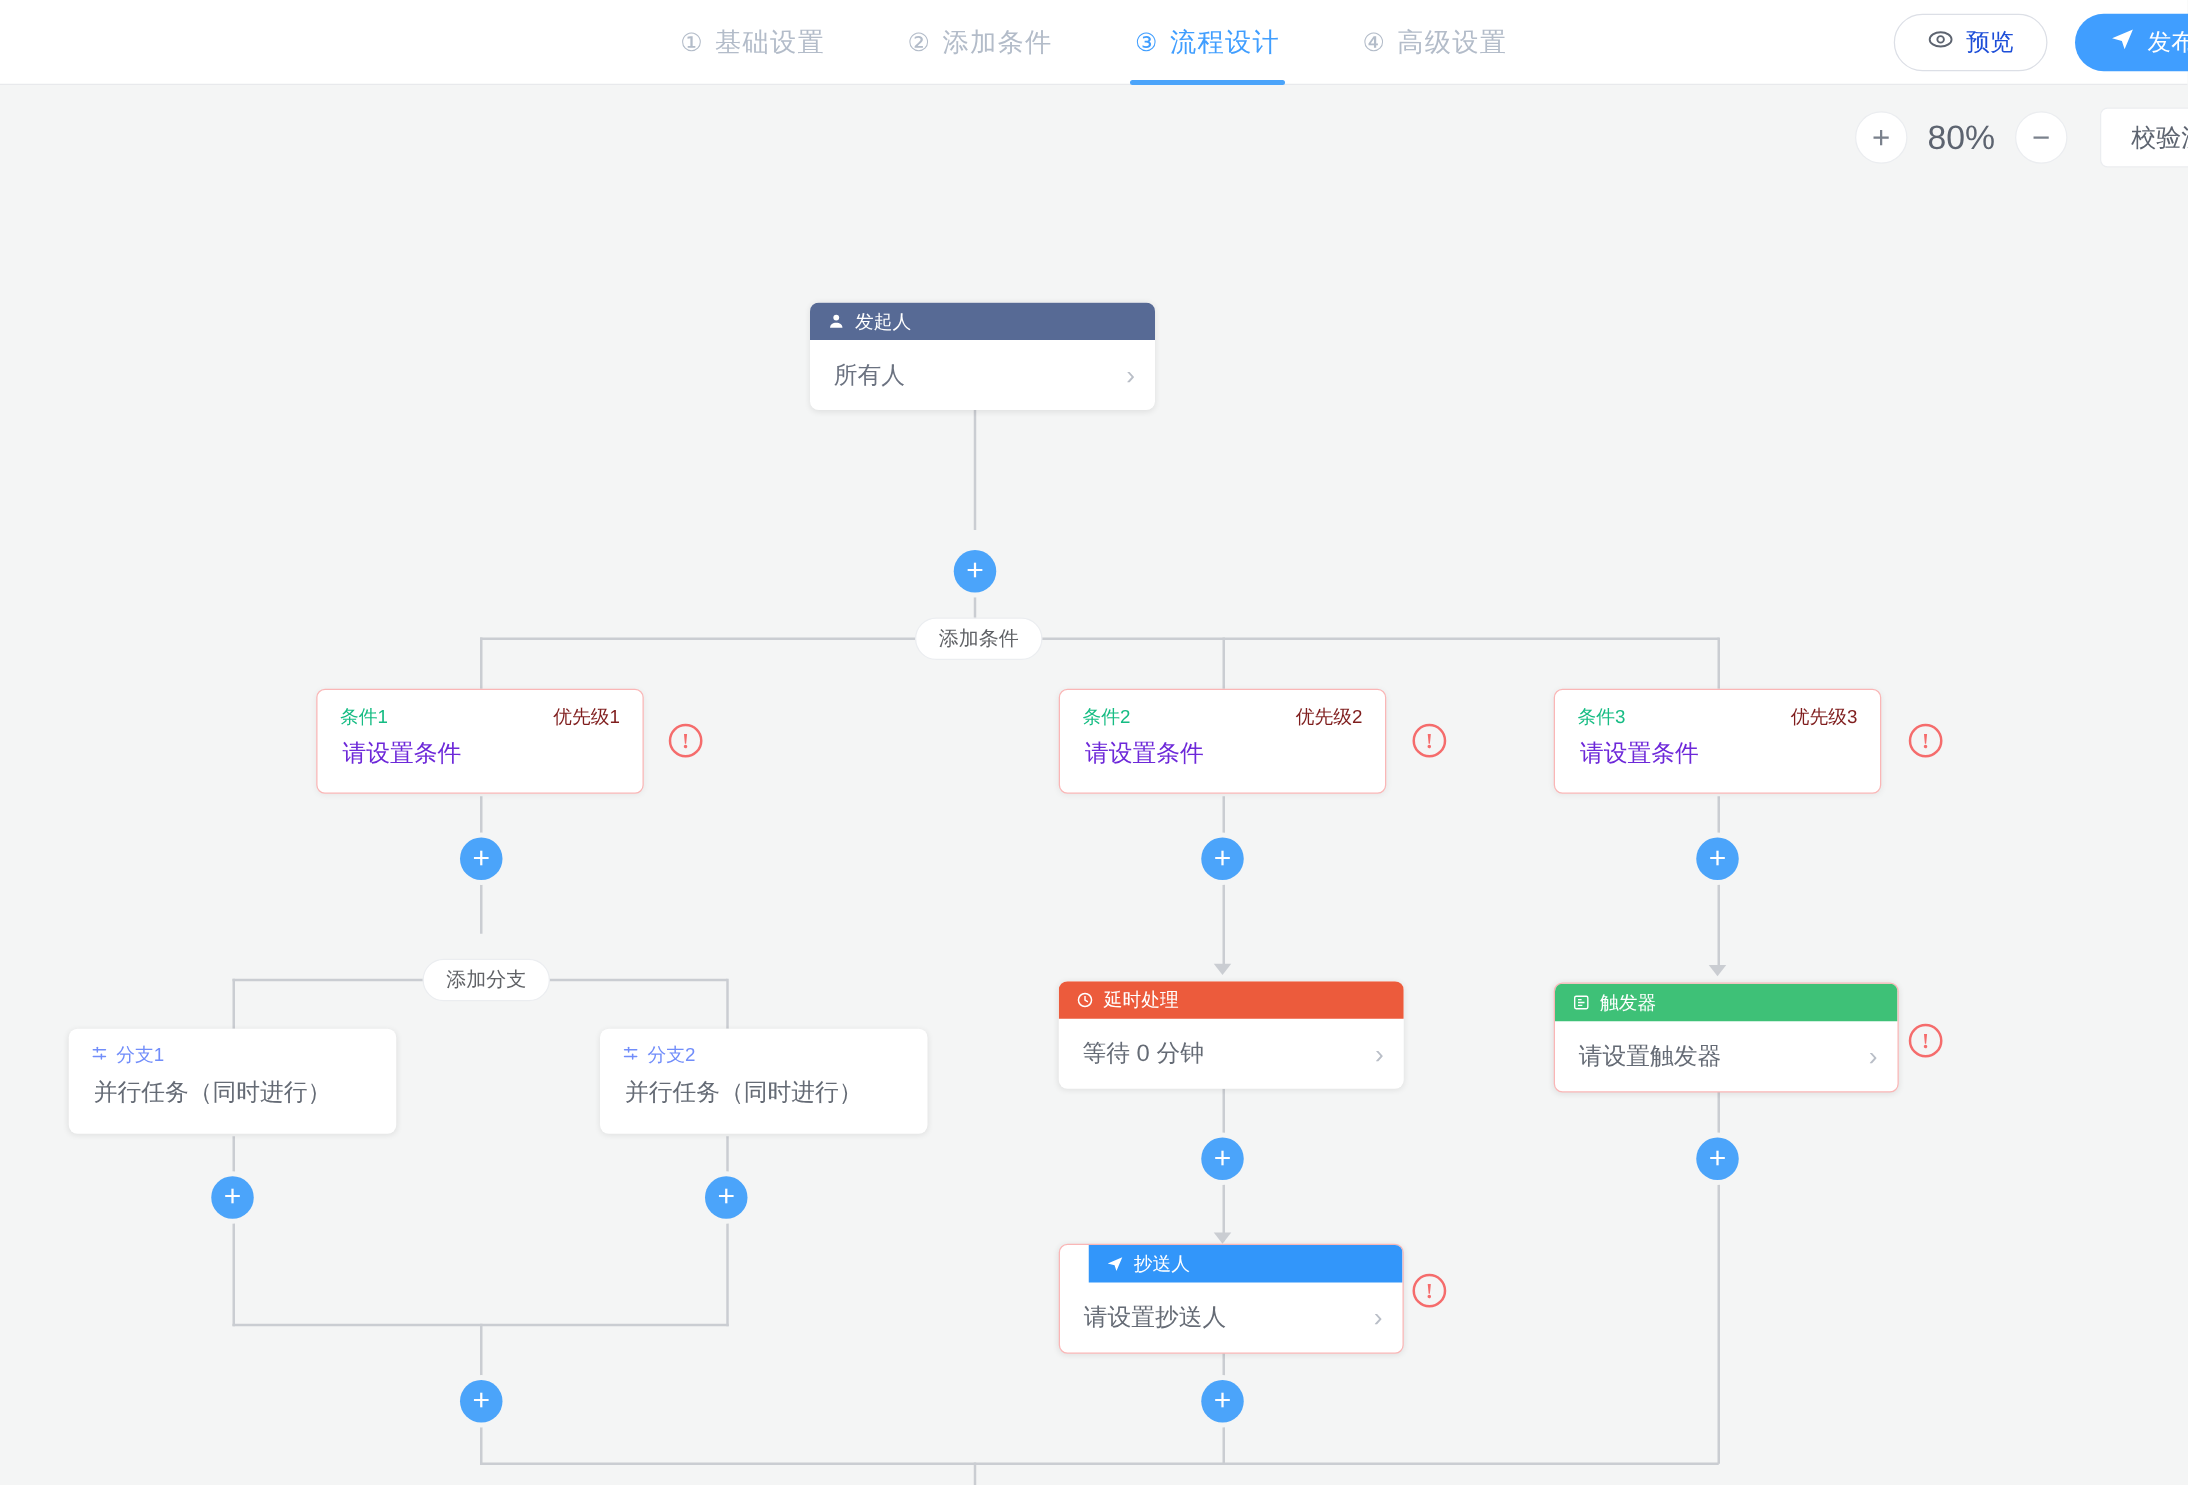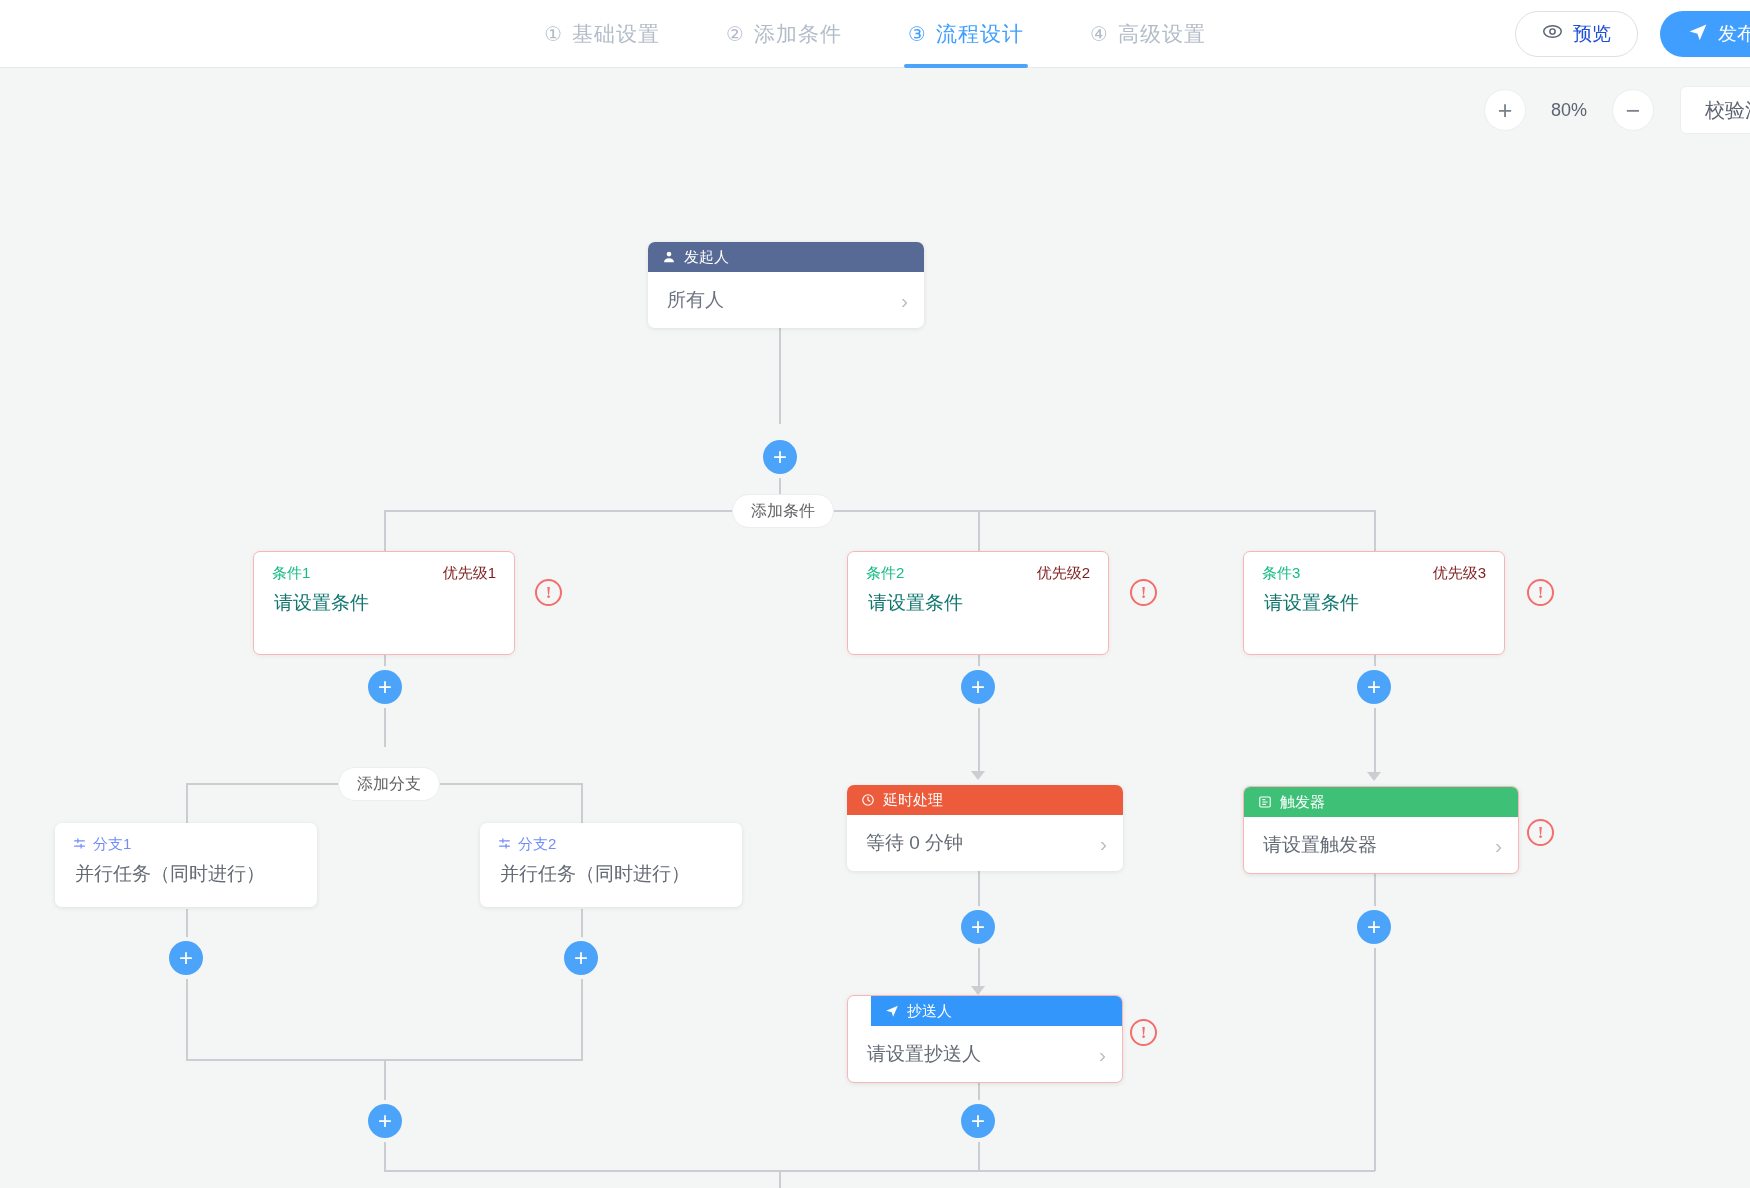--- a/index.html
+++ b/index.html
@@ -66,21 +66,21 @@
     position: absolute; right: -60px; top: 86px;
     display: flex; align-items: center; gap: 12px;
     z-index: 35;
   }
   .zbtn {
     width: 42px; height: 42px; border-radius: 50%;
     background: #fff; border: 1px solid #ebedf0;
     display: flex; align-items: center; justify-content: center;
     color: #7a818c; font-size: 25px; line-height: 1; cursor: pointer;
   }
-  .zval { font-size: 18px; color: #5d6470; min-width: 62px; text-align: center; }
+  .zval { font-size: 27px; color: #5d6470; min-width: 62px; text-align: center; }
   .zcheck {
     margin-left: 14px; height: 48px; padding: 0 24px;
     display: flex; align-items: center;
     background: #fff; border: 1px solid #ebedf0; border-radius: 6px;
     font-size: 20px; color: #5d6470; white-space: nowrap; cursor: pointer;
   }
 
   
   .canvas {
     position: absolute; left: 0; top: 69px;
@@ -145,32 +145,32 @@
   .node-body .val { color: #656b75; }
   .chev { color: #b9bec7; font-size: 21px; line-height: 1; }
 
   
   .n-initiator { left: 648px; top: 173px; }
   .n-initiator .node-head { background: #576a95; }
   .n-initiator .node-body .val { color: #6b7280; }
 
   
   .cond {
-    position: absolute; width: 262px; height: 104px;
+    position: absolute; width: 262px; height: 84px;
     background: #fff; border: 1px solid #fab6b6; border-radius: 7px;
     box-shadow: 0 1px 5px rgba(0,0,0,.06);
     cursor: pointer; z-index: 10;
   }
   .cond-top {
     display: flex; align-items: center; justify-content: space-between;
     padding: 12px 18px 0 18px;
   }
   .cond-name { font-size: 15px; color: #15bc83; }
   .cond-prio { font-size: 15px; color: #7f1d1d; }
-  .cond-val { padding: 7px 18px 0 20px; font-size: 19px; color: #0f766e; }
+  .cond-val { padding: 7px 18px 0 20px; font-size: 19px; color: #6d28d9; }
 
   
   .branch {
     position: absolute; width: 262px; height: 84px;
     background: #fff; border-radius: 7px;
     box-shadow: 0 1px 5px rgba(0,0,0,.09);
     cursor: pointer; z-index: 10;
   }
   .branch-top {
     display: flex; align-items: center; gap: 7px;

